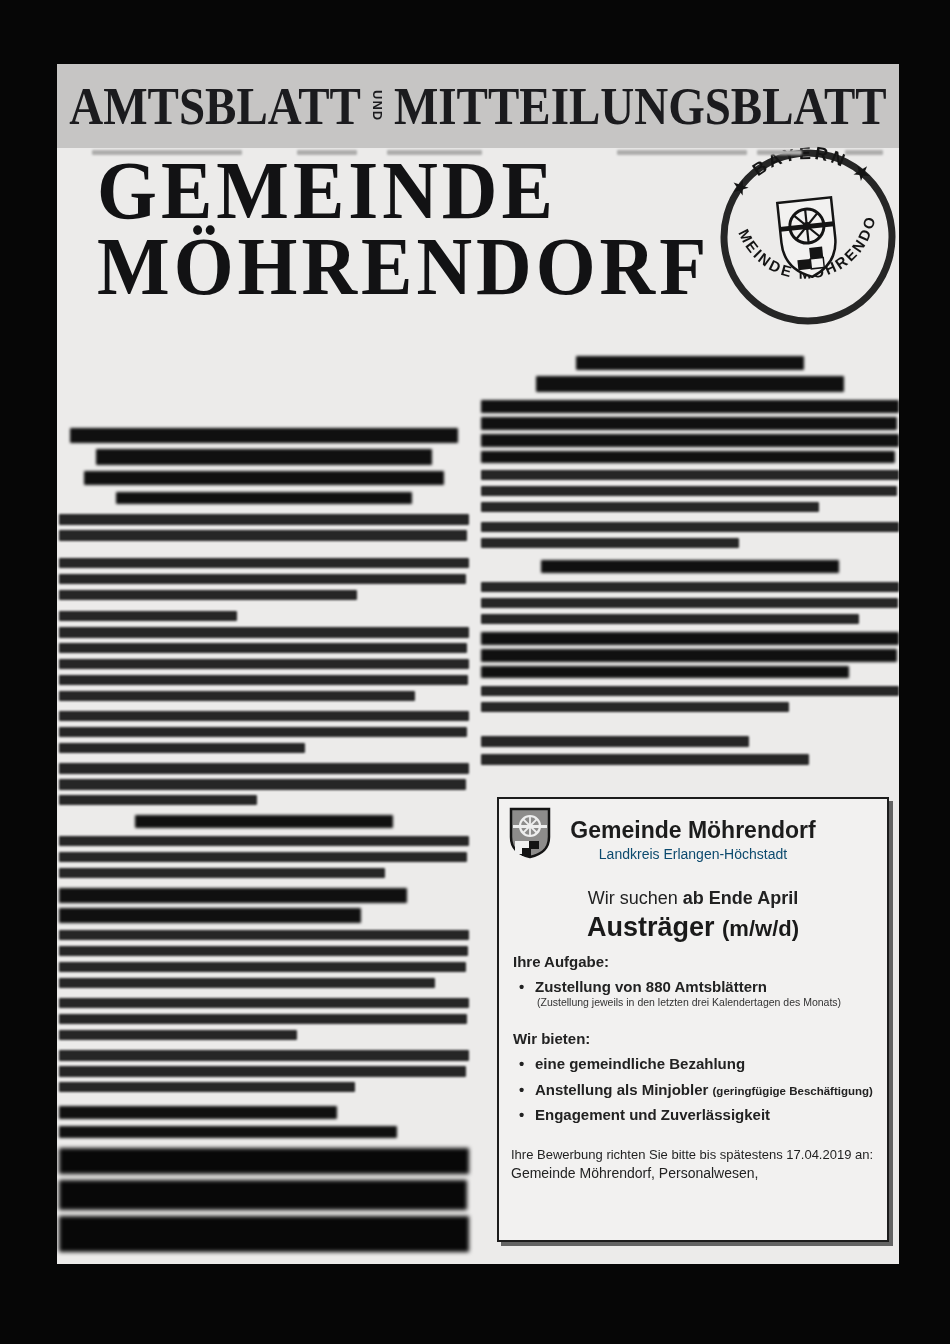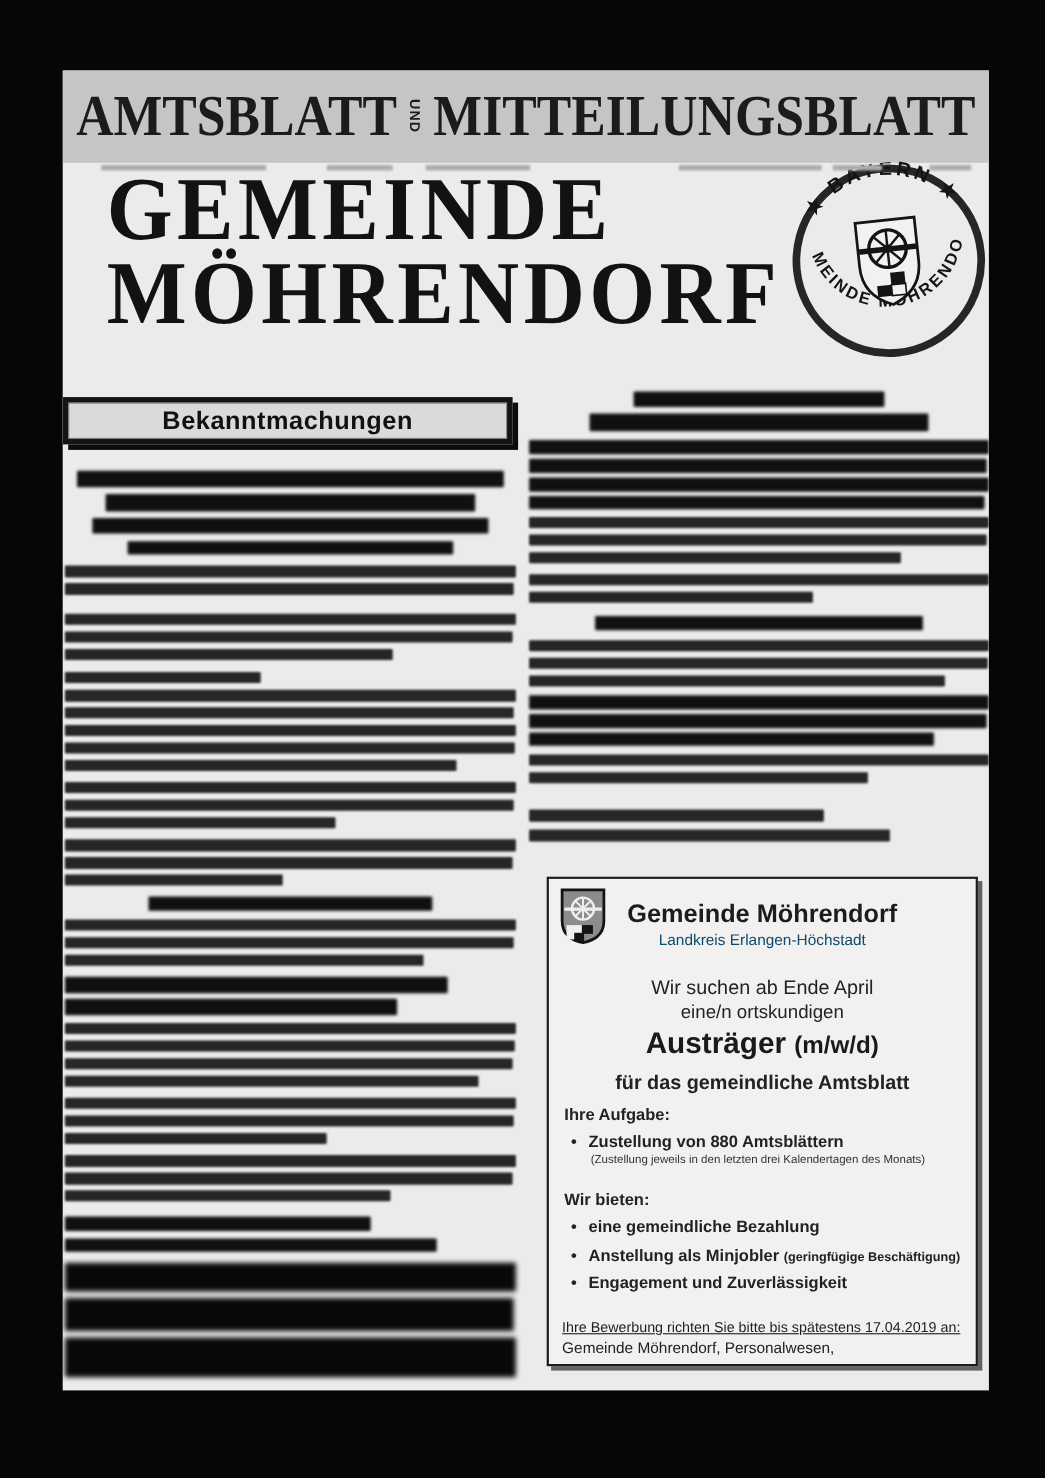--- a/index.html
+++ b/index.html
@@ -53,32 +53,32 @@
   .adbox{
     position:absolute;left:440px;top:733px;width:392px;height:445px;
     background:#f2f1f0;border:2px solid #1c1c1c;box-sizing:border-box;
     box-shadow:4px 4px 0 rgba(8,8,8,0.6);
     padding:8px 12px 0 12px;color:#222;text-align:center;filter:blur(0.25px);
   }
   .adshield{position:absolute;left:10px;top:8px;}
   .ad-org{font-weight:bold;font-size:23px;margin-top:10px;color:#1c1c1c;}
   .ad-sub{font-size:14px;margin-top:2px;color:#0c4a6e;}
   .ad-intro{font-size:18px;margin-top:26px;}
-  .ad-intro b{font-weight:normal;}
+  .ad-intro b{font-weight:bold;}
   .ad-line2{font-size:17px;margin-top:1px;}
   .ad-pos{font-weight:bold;font-size:27px;margin-top:3px;color:#1a1a1a;}
   .ad-pos .suffix{font-size:22px;}
   .ad-for{font-weight:bold;font-size:18px;margin-top:10px;}
   .ad-label{font-weight:bold;font-size:15px;text-align:left;margin:10px 0 0 2px;}
   .ad-label.gap{margin-top:22px;}
   .ad-bullet{display:flex;text-align:left;font-size:15px;font-weight:bold;margin:8px 0 0 8px;line-height:1.15;}
   .ad-bullet .dot{width:16px;flex:0 0 16px;}
   .ad-note{font-size:10.5px;font-weight:normal;text-align:left;margin:1px 0 0 26px;white-space:nowrap;color:#333;}
   .ad-note-inline{font-size:11.5px;font-weight:bold;}
-  .ad-apply{font-size:13px;text-align:left;margin-top:24px;text-decoration:underline;white-space:nowrap;color:#1f1f1f;}
+  .ad-apply{font-size:13px;text-align:left;margin-top:24px;white-space:nowrap;color:#1f1f1f;}
   .ad-addr{font-size:14px;text-align:left;margin-top:2px;line-height:1.3;color:#222;}
   svg text{font-family:"Liberation Sans",sans-serif;}
 </style>
 </head>
 <body>
 
 <div class="page">
 
   <div class="band">
     <span class="big">AMTSBLATT</span>
@@ -113,40 +113,37 @@
         <line x1="77" y1="66" x2="101" y2="90"></line>
         <line x1="77" y1="90" x2="101" y2="66"></line>
       </g>
       <circle cx="89" cy="78" r="4" fill="#141414"></circle>
       <rect x="89" y="100" width="13" height="11" fill="#141414"></rect>
       <rect x="76" y="111" width="13" height="10" fill="#141414"></rect>
       <rect x="89" y="111" width="13" height="10" fill="#f2f1f0" stroke="#141414" stroke-width="1.5"></rect>
     </g>
   </svg>
 
-  <div class="bek">Bekanntmachungen</div>
 
   <div class="adbox">
     <svg class="adshield" width="42" height="52" viewBox="0 0 42 52">
       <path d="M 2,2 h38 v28 c0,14 -10,18 -19,20 c-9,-2 -19,-6 -19,-20 z" fill="#8d8c8b" stroke="#141414" stroke-width="2.5"></path>
       <rect x="4" y="18" width="34" height="3" fill="#eeeeee"></rect>
       <circle cx="21" cy="19" r="10" fill="none" stroke="#eeeeee" stroke-width="2.2"></circle>
       <line x1="21" y1="9" x2="21" y2="29" stroke="#eeeeee" stroke-width="1.8"></line>
       <line x1="14" y1="12" x2="28" y2="26" stroke="#eeeeee" stroke-width="1.8"></line>
       <line x1="14" y1="26" x2="28" y2="12" stroke="#eeeeee" stroke-width="1.8"></line>
       <rect x="6" y="34" width="14" height="13" fill="#f0f0f0"></rect>
       <rect x="20" y="34" width="10" height="8" fill="#141414"></rect>
       <rect x="13" y="41" width="9" height="8" fill="#141414"></rect>
     </svg>
     <div class="ad-org">Gemeinde Möhrendorf</div>
     <div class="ad-sub">Landkreis Erlangen-Höchstadt</div>
     <div class="ad-intro"><span>Wir suchen </span><b>ab Ende April</b></div>
-    <div class="ad-line2">eine/n ortskundigen</div>
     <div class="ad-pos"><span>Austräger </span><span class="suffix">(m/w/d)</span></div>
-    <div class="ad-for">für das gemeindliche Amtsblatt</div>
     <div class="ad-label">Ihre Aufgabe:</div>
     <div class="ad-bullet">
         <span class="dot">•</span>
         <span>Zustellung von 880 Amtsblättern</span>
       </div>
     <div class="ad-note">(Zustellung jeweils in den letzten drei Kalendertagen des Monats)</div>
     <div class="ad-label gap">Wir bieten:</div>
     <div class="ad-bullet">
         <span class="dot">•</span>
         <span>eine gemeindliche Bezahlung</span>

